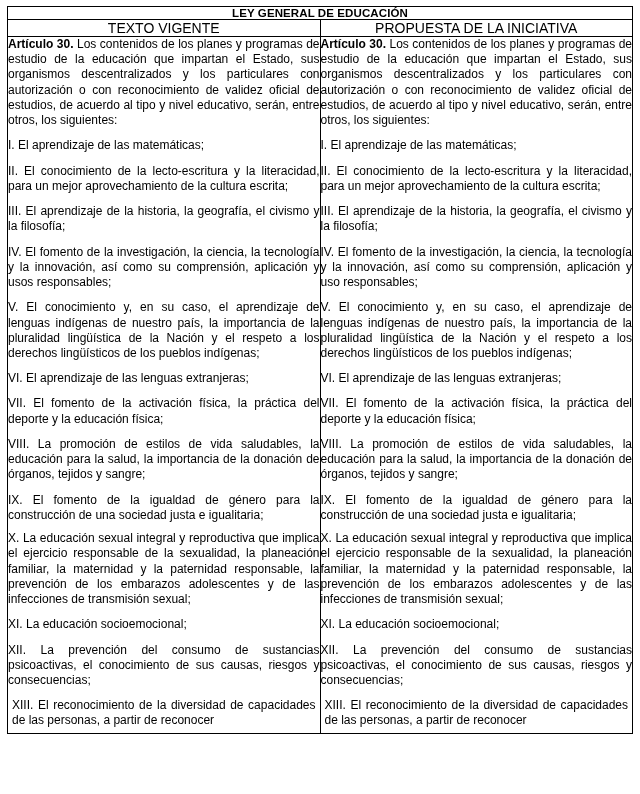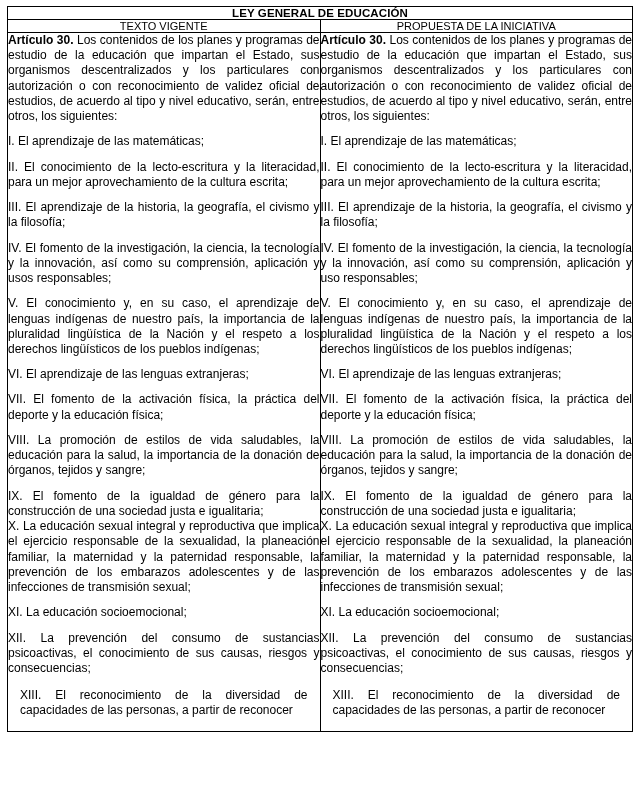--- a/index.html
+++ b/index.html
@@ -30,41 +30,41 @@
   }
   .title-cell {
     text-align: center;
     font-size: 11.5px;
     font-weight: bold;
     padding: 3px 0 3px 0;
     letter-spacing: 0.1px;
   }
   .head-cell {
     text-align: center;
-    font-size: 11px;
+    font-size: 14px;
     font-weight: normal;
     padding: 2px 0 3px 0;
     width: 50%;
   }
   .body-cell {
     padding: 5px 6px 6px 6px;
     font-size: 12px;
     line-height: 1.27;
   }
   p.para {
     margin: 0 0 10px 0;
     text-align: justify;
     text-justify: inter-word;
   }
   p.tight {
-    margin: 0 0 0 0;
+    margin: 0 0 8px 0;
     text-align: justify;
   }
   p.last {
-    margin: 12px;
+    margin: 4px;
     text-align: justify;
   }
   .lead {
     font-weight: bold;
   }
   .clip {
     overflow: hidden;
   }
 </style>
 </head>

